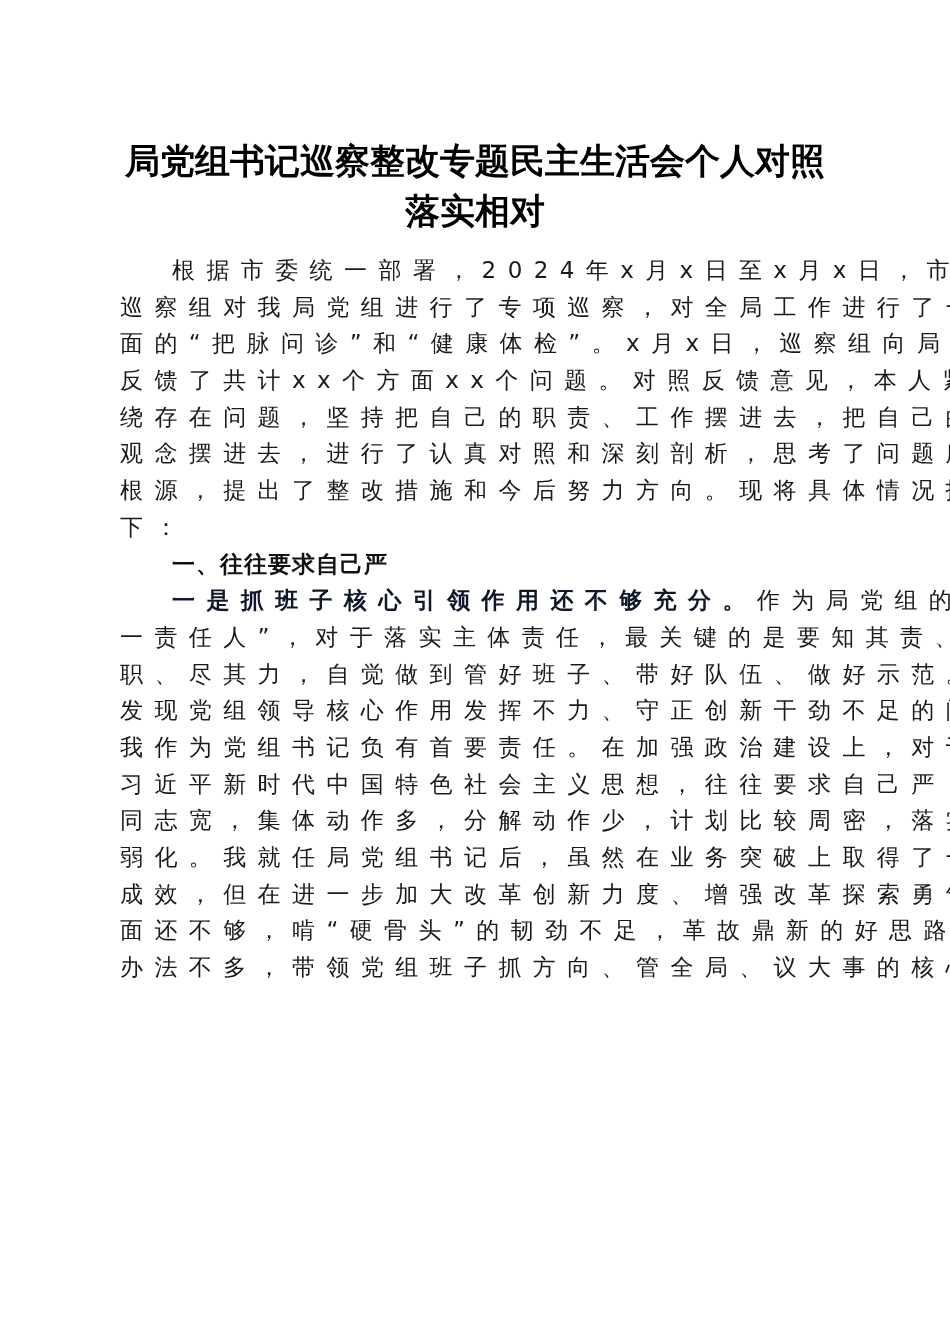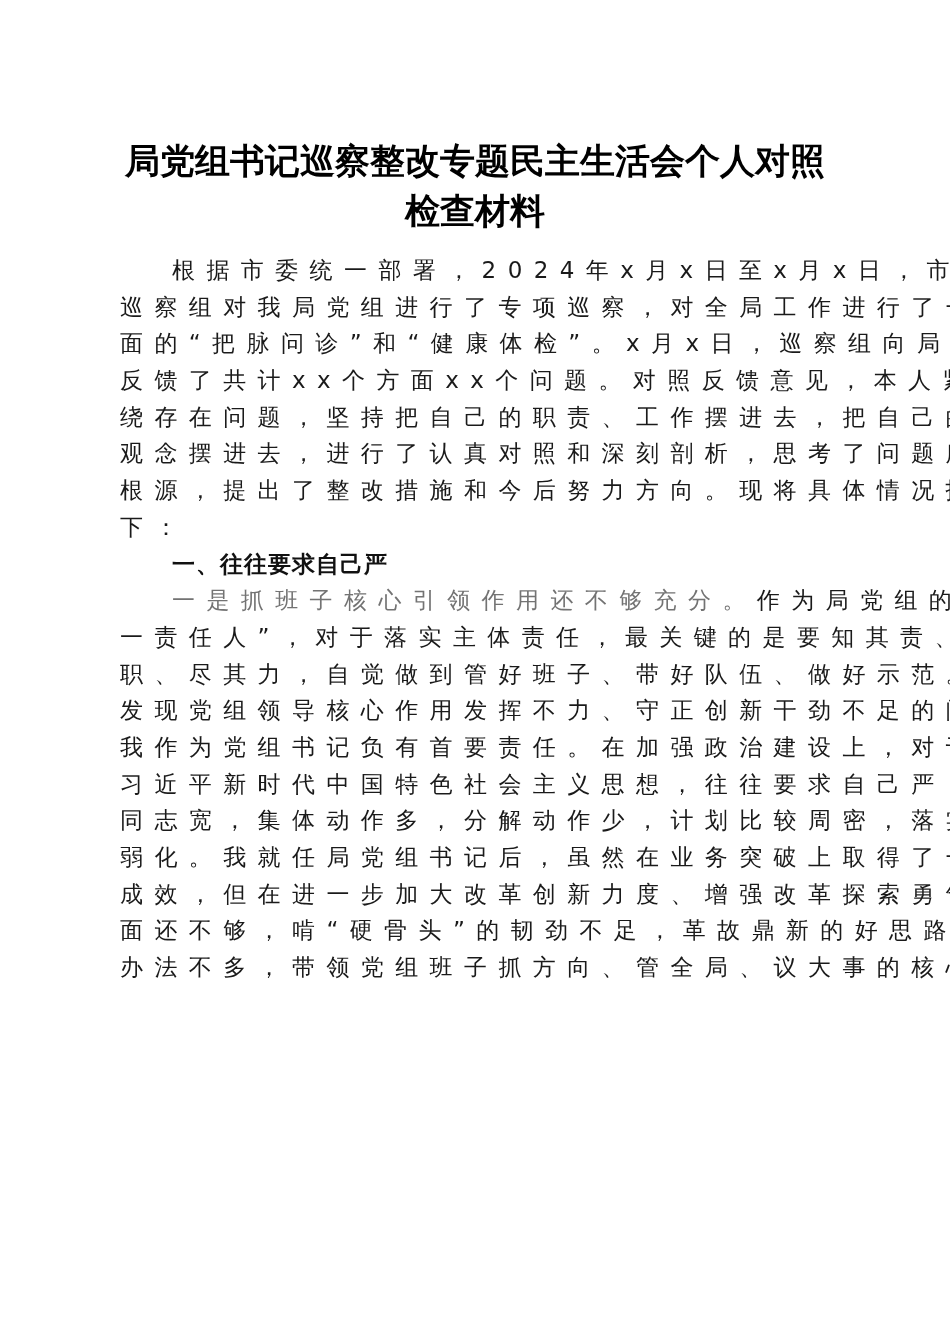--- a/index.html
+++ b/index.html
@@ -59,32 +59,32 @@
       padding-left: 52px;
     }
     .heading {
       font-family: "DejaVu Sans", "Liberation Sans", sans-serif;
       font-weight: bold;
       letter-spacing: 1px;
       color: #111111;
     }
     .lead {
       font-family: "DejaVu Serif", "Liberation Serif", serif;
-      font-weight: normal;
-      color: #737373;
+      font-weight: bold;
+      color: #0f172a;
     }
   </style>
 </head>
 <body>
 
 <div class="page">
 
   <div class="title">
     <span class="title-line">局党组书记巡察整改专题民主生活会个人对照</span>
-    <span class="title-line">检查材料</span>
+    <span class="title-line">落实相对</span>
   </div>
 
   <div class="body">
 
     <div>
       <span class="line indent">根据市委统一部署，2024年x月x日至x月x日，市委第x</span>
       <span class="line">巡察组对我局党组进行了专项巡察，对全局工作进行了一次全</span>
       <span class="line">面的“把脉问诊”和“健康体检”。x月x日，巡察组向局党组</span>
       <span class="line">反馈了共计xx个方面xx个问题。对照反馈意见，本人紧紧围</span>
       <span class="line">绕存在问题，坚持把自己的职责、工作摆进去，把自己的思想、</span>

